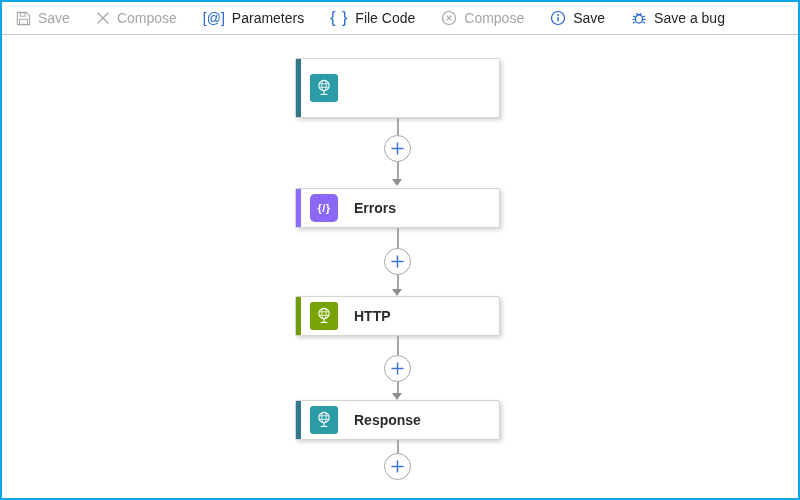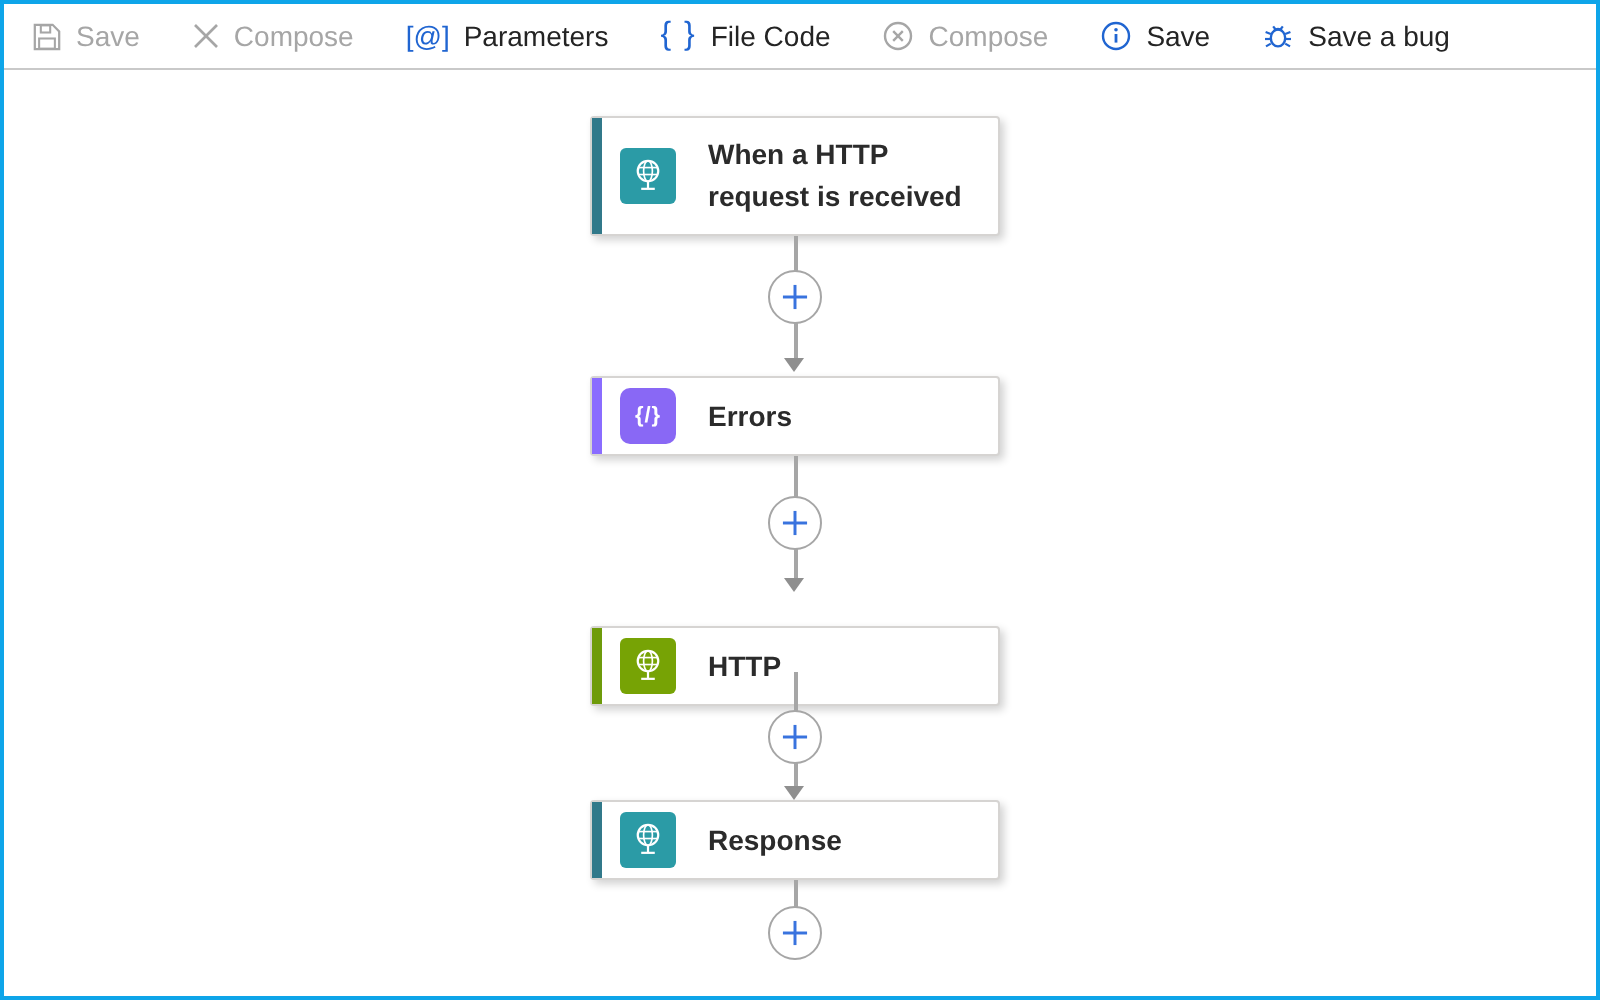--- a/index.html
+++ b/index.html
@@ -94,21 +94,21 @@
     border-radius: 50%;
     background: #ffffff;
     border: 1px solid #a6a6a6;
     display: flex; align-items: center; justify-content: center;
     cursor: pointer; padding: 0;
   }
 
   
   #node-0 { top: 23px;  height: 60px; }
   #node-1 { top: 153px; height: 40px; }
-  #node-2 { top: 278px; height: 40px; }
+  #node-2 { top: 261px; height: 40px; }
   #node-3 { top: 365px; height: 40px; }
 
   #line-0 { top: 83px;  height: 61px; }  #arrow-0 { top: 144px; } #plus-0 { top: 100px; }
   #line-1 { top: 193px; height: 61px; }  #arrow-1 { top: 254px; } #plus-1 { top: 213px; }
   #line-2 { top: 301px; height: 57px; }  #arrow-2 { top: 358px; } #plus-2 { top: 320px; }
   #line-3 { top: 405px; height: 14px; }  #plus-3 { top: 418px; }
 </style>
 </head>
 <body>
 
@@ -195,21 +195,20 @@
       <span class="node-icon">
         <svg width="22" height="22" viewBox="0 0 24 24">
           <circle cx="12" cy="9.3" r="5.6" fill="none" stroke="#ffffff" stroke-width="1.2"></circle>
           <ellipse cx="12" cy="9.3" rx="2.4" ry="5.6" fill="none" stroke="#ffffff" stroke-width="0.9"></ellipse>
           <line x1="6.8" y1="7.4" x2="17.2" y2="7.4" stroke="#ffffff" stroke-width="0.9"></line>
           <line x1="6.8" y1="11.2" x2="17.2" y2="11.2" stroke="#ffffff" stroke-width="0.9"></line>
           <line x1="12" y1="14.9" x2="12" y2="19" stroke="#ffffff" stroke-width="1.2"></line>
           <line x1="8.3" y1="19" x2="15.7" y2="19" stroke="#ffffff" stroke-width="1.2"></line>
         </svg>
       </span>
-      <span class="node-label">When a HTTP request is received</span>
     </div>
 
     <div class="conn-line" id="line-0"></div>
     <button class="plus-btn" id="plus-0">
       <svg width="13" height="13" viewBox="0 0 14 14">
         <line x1="7" y1="0.5" x2="7" y2="13.5" stroke="#3973de" stroke-width="1.6"></line>
         <line x1="0.5" y1="7" x2="13.5" y2="7" stroke="#3973de" stroke-width="1.6"></line>
       </svg>
     </button>
     <div class="conn-arrow" id="arrow-0"></div>

